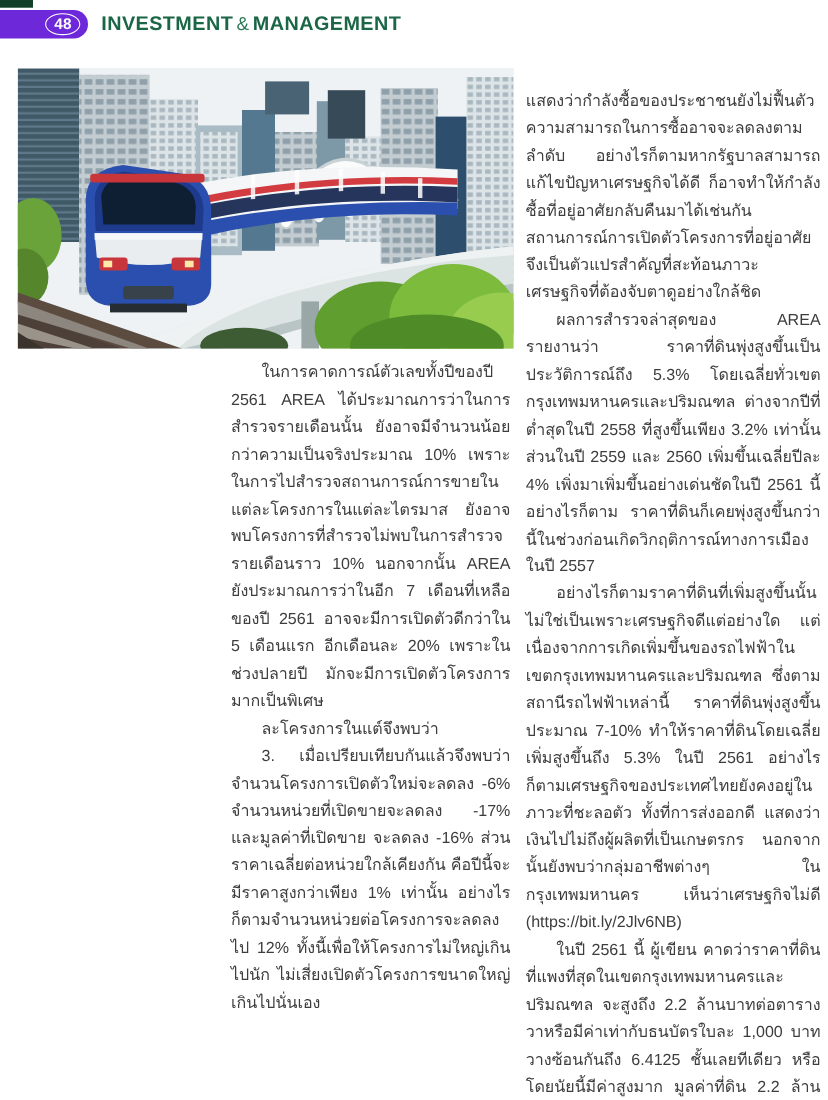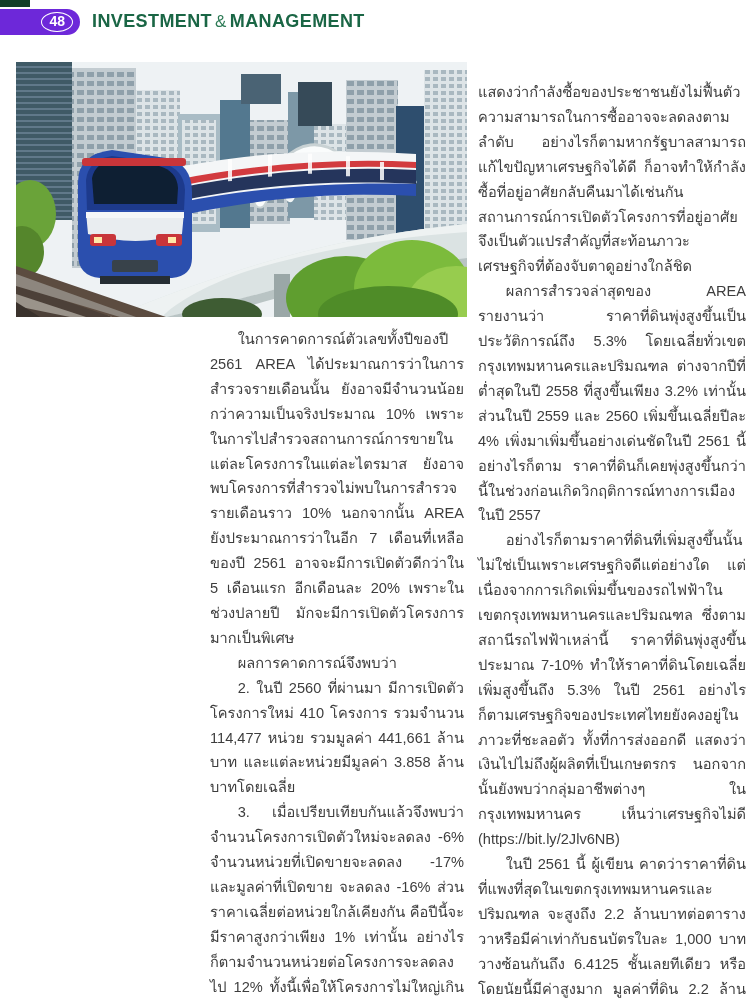--- a/index.html
+++ b/index.html
@@ -151,22 +151,21 @@
       <path d="M0,204 L150,255 L96,255 L0,222 Z" fill="#5c4c40"></path>
       <path d="M0,212 L120,255 L104,255 L0,224 Z" fill="#8d867e"></path>
       <path d="M0,232 L70,255 L54,255 L0,244 Z" fill="#9a938a"></path>
       <path d="M24,255 L0,240 L0,255 Z" fill="#3a322c"></path>
     </g>
   </svg>
 </div>
 
 <div class="col" id="left-col">
   <p class="indent">ในการคาดการณ์ตัวเลขทั้งปีของปี 2561 AREA ได้ประมาณการว่าในการสำรวจรายเดือนนั้น ยังอาจมีจำนวนน้อยกว่าความเป็นจริงประมาณ 10% เพราะในการไปสำรวจสถานการณ์การขายในแต่ละโครงการในแต่ละไตรมาส ยังอาจพบโครงการที่สำรวจไม่พบในการสำรวจรายเดือนราว 10% นอกจากนั้น AREA ยังประมาณการว่าในอีก 7 เดือนที่เหลือของปี 2561 อาจจะมีการเปิดตัวดีกว่าใน 5 เดือนแรก อีกเดือนละ 20% เพราะในช่วงปลายปี มักจะมีการเปิดตัวโครงการมากเป็นพิเศษ</p>
-  <p class="indent">ผลการคาดการณ์จึงพบว่า</p>
-  <p class="indent">2. ในปี 2560 ที่ผ่านมา มีการเปิดตัวโครงการใหม่ 410 โครงการ รวมจำนวน 114,477 หน่วย รวมมูลค่า 441,661 ล้านบาท และแต่ละหน่วยมีมูลค่า 3.858 ล้านบาทโดยเฉลี่ย</p>
+  <p class="indent">ละโครงการในแต์จึงพบว่า</p>
   <p class="indent">3. เมื่อเปรียบเทียบกันแล้วจึงพบว่า จำนวนโครงการเปิดตัวใหม่จะลดลง -6% จำนวนหน่วยที่เปิดขายจะลดลง -17% และมูลค่าที่เปิดขาย จะลดลง -16% ส่วนราคาเฉลี่ยต่อหน่วยใกล้เคียงกัน คือปีนี้จะมีราคาสูงกว่าเพียง 1% เท่านั้น อย่างไรก็ตามจำนวนหน่วยต่อโครงการจะลดลงไป 12% ทั้งนี้เพื่อให้โครงการไม่ใหญ่เกินไปนัก ไม่เสี่ยงเปิดตัวโครงการขนาดใหญ่เกินไปนั่นเอง</p>
 
 </div>
 
 <div class="col" id="right-col">
   <p>แสดงว่ากำลังซื้อของประชาชนยังไม่ฟื้นตัว ความสามารถในการซื้ออาจจะลดลงตามลำดับ อย่างไรก็ตามหากรัฐบาลสามารถแก้ไขปัญหาเศรษฐกิจได้ดี ก็อาจทำให้กำลังซื้อที่อยู่อาศัยกลับคืนมาได้เช่นกัน สถานการณ์การเปิดตัวโครงการที่อยู่อาศัยจึงเป็นตัวแปรสำคัญที่สะท้อนภาวะเศรษฐกิจที่ต้องจับตาดูอย่างใกล้ชิด</p>
   <p class="indent">ผลการสำรวจล่าสุดของ AREA รายงานว่า ราคาที่ดินพุ่งสูงขึ้นเป็นประวัติการณ์ถึง 5.3% โดยเฉลี่ยทั่วเขตกรุงเทพมหานครและปริมณฑล ต่างจากปีที่ต่ำสุดในปี 2558 ที่สูงขึ้นเพียง 3.2% เท่านั้น ส่วนในปี 2559 และ 2560 เพิ่มขึ้นเฉลี่ยปีละ 4% เพิ่งมาเพิ่มขึ้นอย่างเด่นชัดในปี 2561 นี้ อย่างไรก็ตาม ราคาที่ดินก็เคยพุ่งสูงขึ้นกว่านี้ในช่วงก่อนเกิดวิกฤติการณ์ทางการเมืองในปี 2557</p>
   <p class="indent">อย่างไรก็ตามราคาที่ดินที่เพิ่มสูงขึ้นนั้น ไม่ใช่เป็นเพราะเศรษฐกิจดีแต่อย่างใด แต่เนื่องจากการเกิดเพิ่มขึ้นของรถไฟฟ้าในเขตกรุงเทพมหานครและปริมณฑล ซึ่งตามสถานีรถไฟฟ้าเหล่านี้ ราคาที่ดินพุ่งสูงขึ้นประมาณ 7-10% ทำให้ราคาที่ดินโดยเฉลี่ยเพิ่มสูงขึ้นถึง 5.3% ในปี 2561 อย่างไรก็ตามเศรษฐกิจของประเทศไทยยังคงอยู่ในภาวะที่ชะลอตัว ทั้งที่การส่งออกดี แสดงว่าเงินไปไม่ถึงผู้ผลิตที่เป็นเกษตรกร นอกจากนั้นยังพบว่ากลุ่มอาชีพต่างๆ ในกรุงเทพมหานคร เห็นว่าเศรษฐกิจไม่ดี (https://bit.ly/2Jlv6NB)</p>
   <p class="indent">ในปี 2561 นี้ ผู้เขียน คาดว่าราคาที่ดินที่แพงที่สุดในเขตกรุงเทพมหานครและปริมณฑล จะสูงถึง 2.2 ล้านบาทต่อตารางวาหรือมีค่าเท่ากับธนบัตรใบละ 1,000 บาทวางซ้อนกันถึง 6.4125 ชั้นเลยทีเดียว หรือโดยนัยนี้มีค่าสูงมาก มูลค่าที่ดิน 2.2 ล้านบาทต่อตารางวา แลกได้ทองคำ ณ ราคาบาทละ 19,000 บาท ถึง 115.7894737 บาท หรือ 1.7628 กิโลกรัม</p>
 

